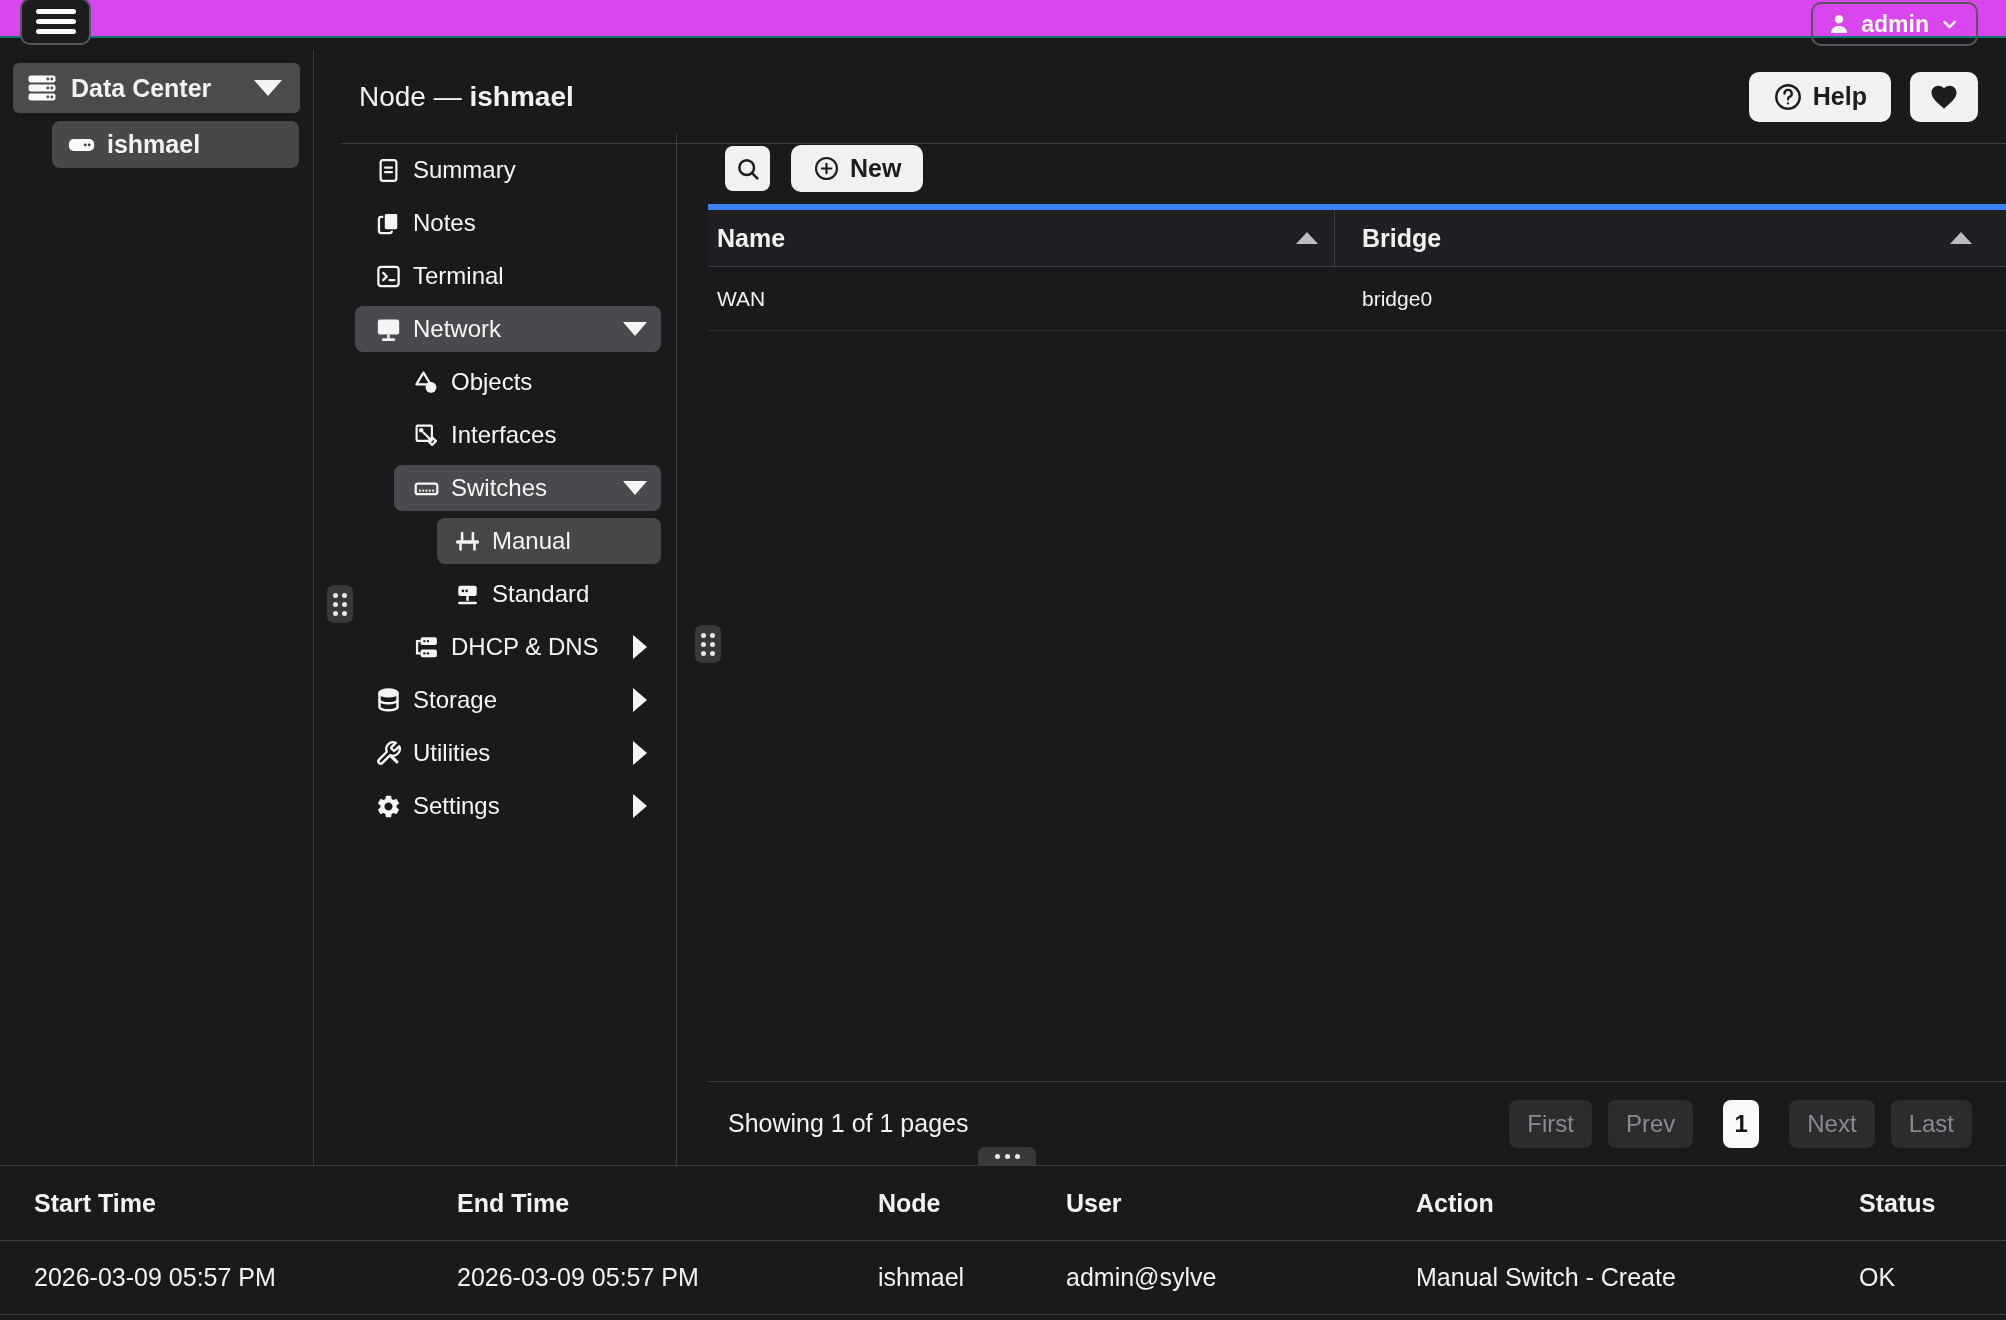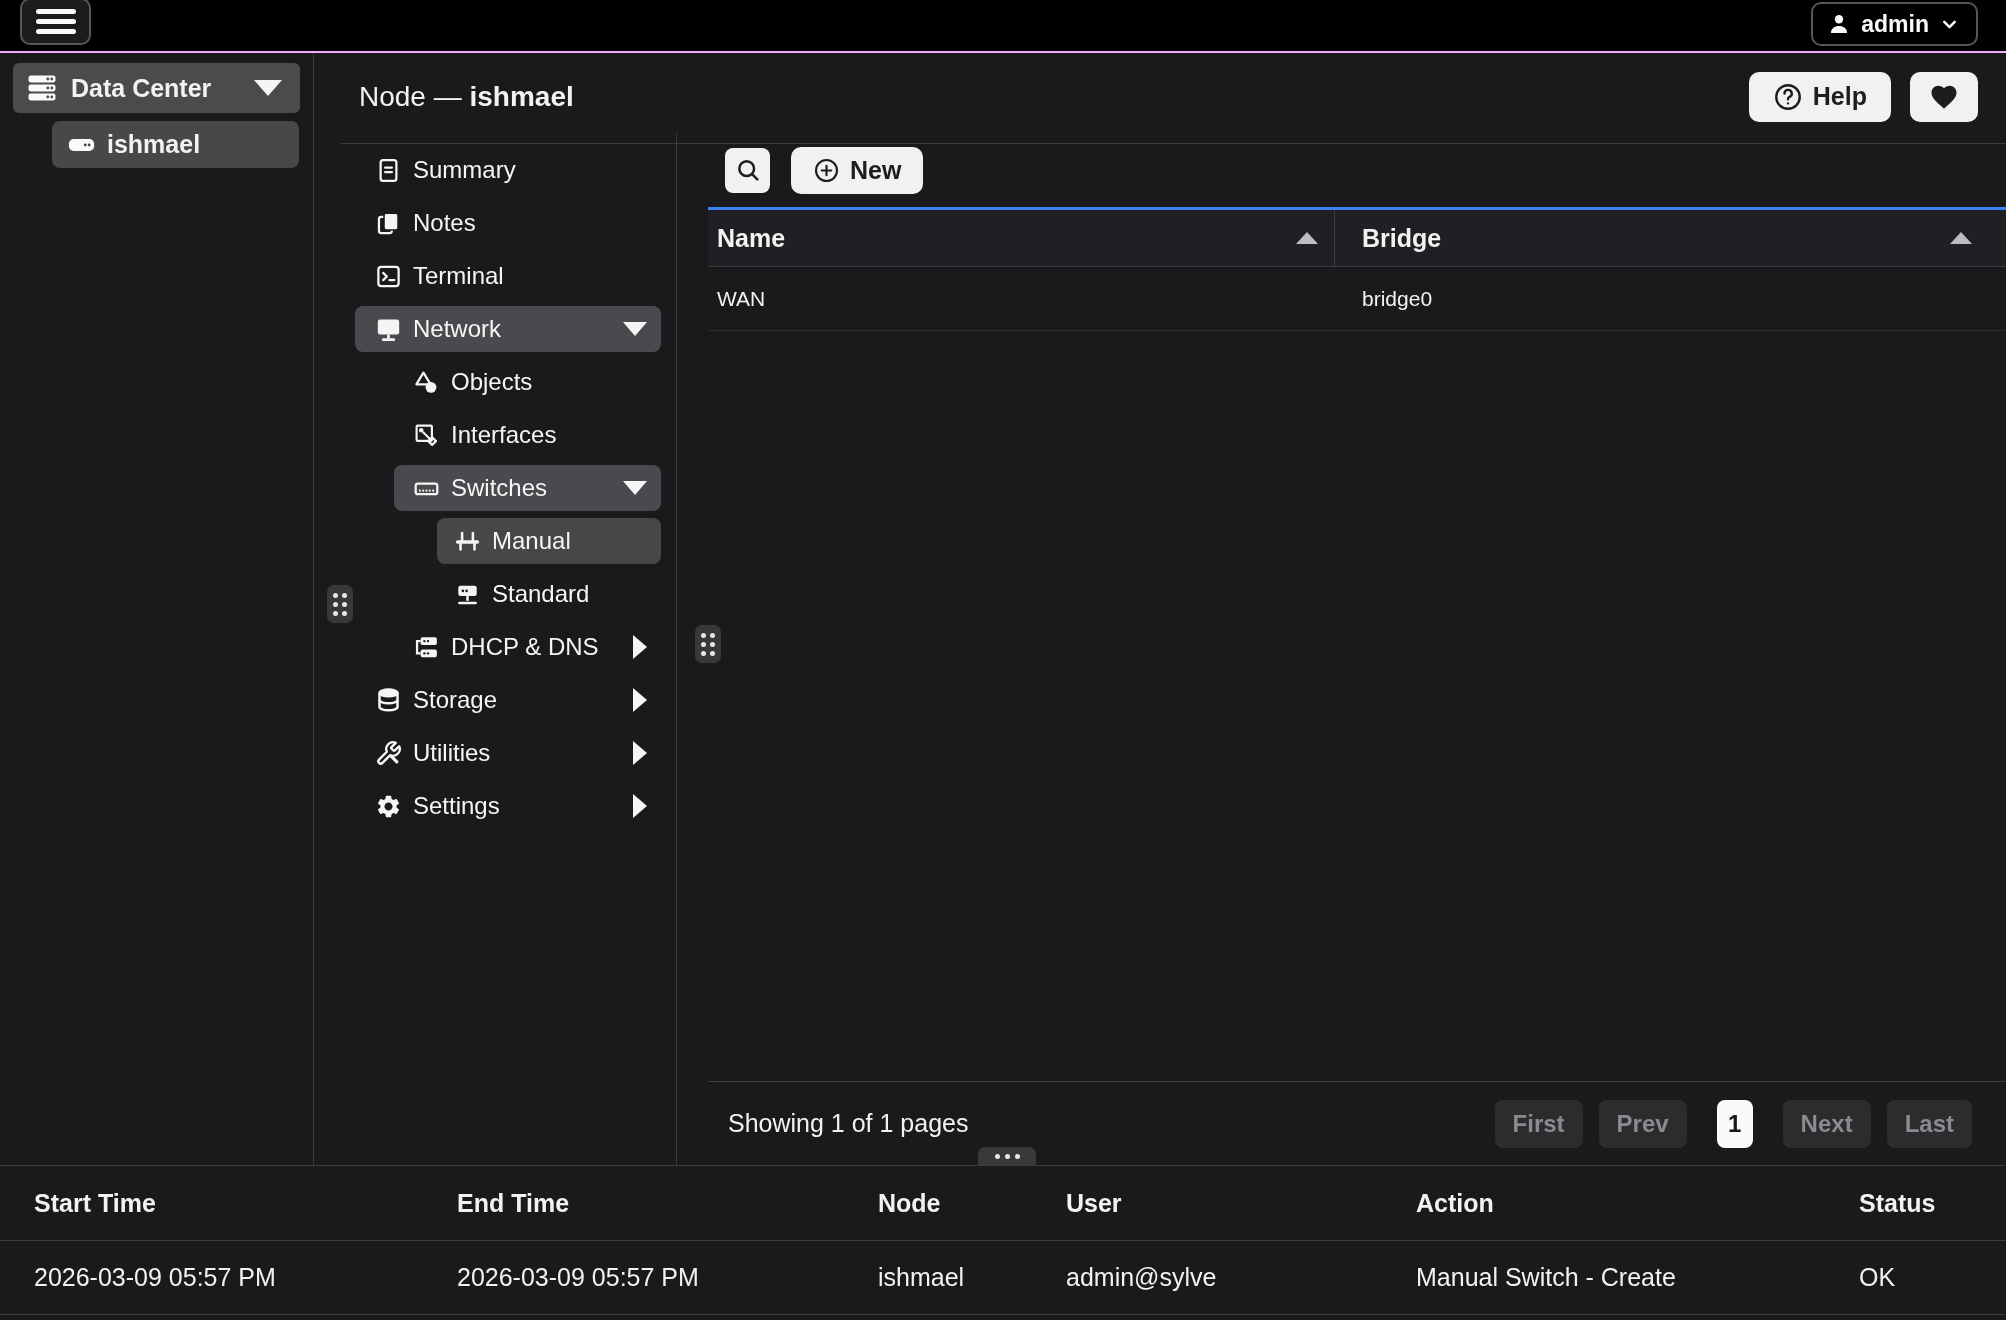--- a/index.html
+++ b/index.html
@@ -1,21 +1,21 @@
 <!DOCTYPE html>
 <html><head>
 <meta charset="utf-8">
 <style>
   * { margin:0; padding:0; box-sizing:border-box; }
   html,body { background:#0e0e10; }
   body { font-family:"Liberation Sans","DejaVu Sans",sans-serif; color:#f2f2f2; }
   .app { position:relative; width:2006px; height:1320px; background:#1a1a1c; overflow:hidden; }
 
   
-  .topbar { position:absolute; left:0; top:0; right:0; height:53px; background:#000000; border-bottom:2px solid #f0abfc; z-index:5; }
+  .topbar { position:absolute; left:0; top:0; right:0; height:38px; background:#d946ef; border-bottom:2px solid #0f766e; z-index:5; }
   .hamburger { position:absolute; left:20px; top:-2px; width:71px; height:47px; background:#1c1c1f;
     border:2px solid #57575b; border-radius:10px; display:flex; flex-direction:column; justify-content:center; align-items:center; gap:5px; cursor:pointer; }
   .hamburger i { display:block; width:40px; height:5px; border-radius:3px; background:#fafafa; }
   .user-btn { position:absolute; right:28px; top:2px; height:44px; padding:0 16px 0 14px; border:2px solid #57575b; border-radius:10px;
     display:flex; align-items:center; gap:10px; font-size:23px; font-weight:600; color:#fafafa; background:transparent; cursor:pointer; }
   .user-btn svg { display:block; }
 
   
   .sidebar1 { position:absolute; left:0; top:50px; width:314px; height:1115px; border-right:1px solid #3c3c40; }
   .dc-item { margin:13px 13px 0 13px; height:50px; border-radius:6px; background:#4b4b4e; display:flex; align-items:center;
@@ -48,37 +48,37 @@
   .nav-item.selected { background:#47474a; }
 
   
   .tri-down { width:0; height:0; border-left:12px solid transparent; border-right:12px solid transparent; border-top:14px solid #f5f5f5; }
   .tri-right { width:0; height:0; border-top:12px solid transparent; border-bottom:12px solid transparent; border-left:14px solid #f5f5f5; }
   .tri-up-sm { width:0; height:0; border-left:11px solid transparent; border-right:11px solid transparent; border-bottom:12px solid #bcbcc1; }
   .dc-item .tri-down { border-left-width:14px; border-right-width:14px; border-top-width:16px; }
 
   
   .main { position:absolute; left:708px; top:133px; right:0; height:1032px; display:flex; flex-direction:column; }
-  .toolbar { height:77px; border-bottom:3px solid #3b82f6; display:flex; align-items:center; gap:21px; padding:0 0 0 17px; }
+  .toolbar { height:77px; border-bottom:6px solid #3b82f6; display:flex; align-items:center; gap:21px; padding:0 0 0 17px; }
   .search-btn { width:45px; height:45px; border-radius:8px; }
   .new-btn { padding:0 22px; height:47px; }
   .thead { height:57px; border-bottom:1px solid #3c3c40; background:#202024; display:flex; }
   .th { display:flex; align-items:center; font-size:25px; font-weight:700; }
   .th-name { width:626px; padding:0 16px 0 9px; }
   .th-bridge { flex:1; border-left:1px solid #3c3c40; padding:0 34px 0 27px;gap:12px; }
   .th .grow { flex:1; }
   .trow { height:64px; border-bottom:1px solid #2e2e32; display:flex; align-items:center; font-size:21px; cursor:pointer; }
   .td-name { width:626px; padding-left:9px; }
   .td-bridge { flex:1; padding-left:28px; }
   .main-spacer { flex:1; }
   .pagination { height:84px; border-top:1px solid #3c3c40; display:flex; align-items:center; padding:0 34px 0 20px; }
   .pag-summary { font-size:25px; }
   .pag-buttons { margin-left:auto; display:flex; align-items:center; gap:16px; }
   .pag-btn { height:48px; padding:0 18px; border:none; border-radius:8px; background:#2c2c2f; color:#8a8a8f;
-    font-size:24px; font-weight:700; font-family:inherit; cursor:pointer; }
+    font-size:24px; font-weight:400; font-family:inherit; cursor:pointer; }
   .pag-current { height:48px; width:36px; padding:0; margin:0 14px; border:none; border-radius:8px; background:#fafafa; color:#18181b;
     font-size:24px; font-weight:700; font-family:inherit; cursor:pointer; }
 
   
   .log-panel { position:absolute; left:0; top:1165px; right:0; height:155px; border-top:1px solid #3c3c40; }
   .log-grid { display:grid; grid-template-columns:423px 421px 188px 350px 443px 1fr; align-items:center; padding-left:34px; }
   .log-head { height:75px; border-bottom:1px solid #3c3c40; font-size:25px; font-weight:700; }
   .log-row { height:74px; border-bottom:1px solid #3c3c40; font-size:25px; }
 
   

